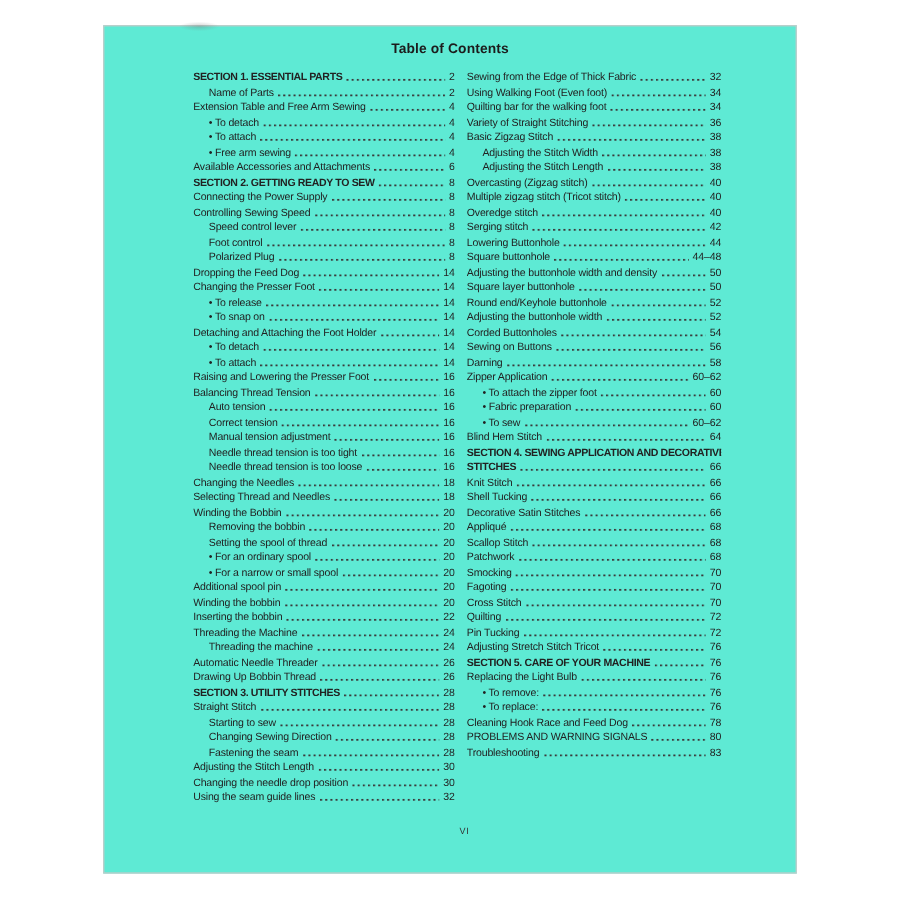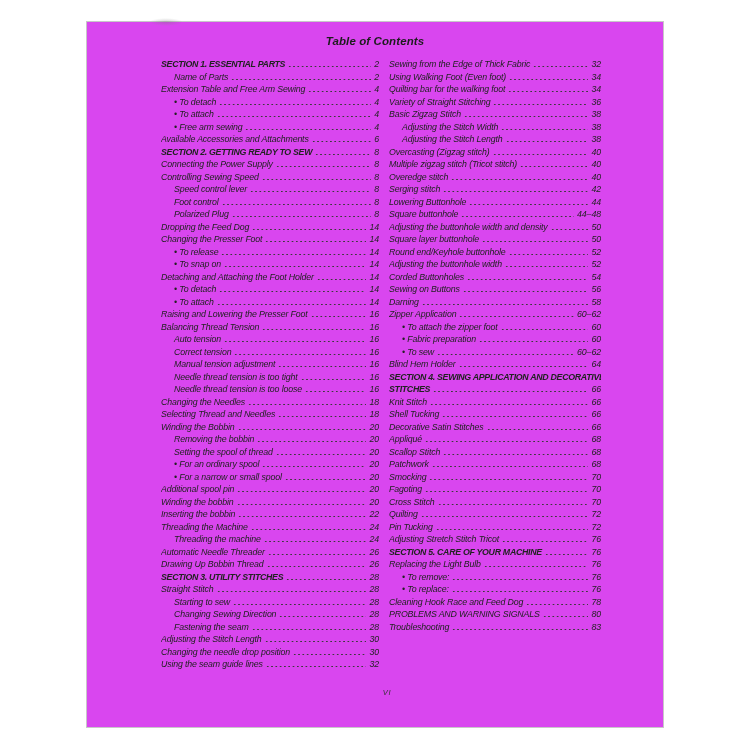--- a/index.html
+++ b/index.html
@@ -3,21 +3,21 @@
 <meta charset="utf-8">
 <style>
   html,body{margin:0;padding:0;}
   body{
     width:750px;height:750px;position:relative;background:#ffffff;
     font-family:"Liberation Sans","DejaVu Sans",sans-serif;
     -webkit-font-smoothing:antialiased;
   }
   .page{
     position:absolute;left:86px;top:21px;width:578px;height:707px;
-    background:#d946ef;border:1px solid #c8c8c8;box-sizing:border-box;font-style:italic;
+    background:#5eead4;border:1px solid #c8c8c8;box-sizing:border-box;
   }
   .scan-smudge{
     position:absolute;left:62px;top:-4px;width:34px;height:8px;
     background:radial-gradient(ellipse at center,rgba(120,120,120,.35),rgba(255,255,255,0) 70%);
   }
   .title{
     position:absolute;left:0;top:13px;width:100%;margin:0;
     text-align:center;font-size:11.5px;font-weight:bold;color:#1c1c1c;
     letter-spacing:.1px;
   }
@@ -411,21 +411,21 @@
         <span class="entry-text">• Fabric preparation</span>
         <span class="dots"></span>
         <span class="pnum">60</span>
       </div>
       <div class="row indent">
         <span class="entry-text">• To sew</span>
         <span class="dots"></span>
         <span class="pnum">60–62</span>
       </div>
       <div class="row">
-        <span class="entry-text">Blind Hem Holder</span>
+        <span class="entry-text">Blind Hem Stitch</span>
         <span class="dots"></span>
         <span class="pnum">64</span>
       </div>
       <div class="row section">
         <span class="entry-text">SECTION 4. SEWING APPLICATION AND DECORATIVE</span>
       </div>
       <div class="row section">
         <span class="entry-text">STITCHES</span>
         <span class="dots"></span>
         <span class="pnum">66</span>

